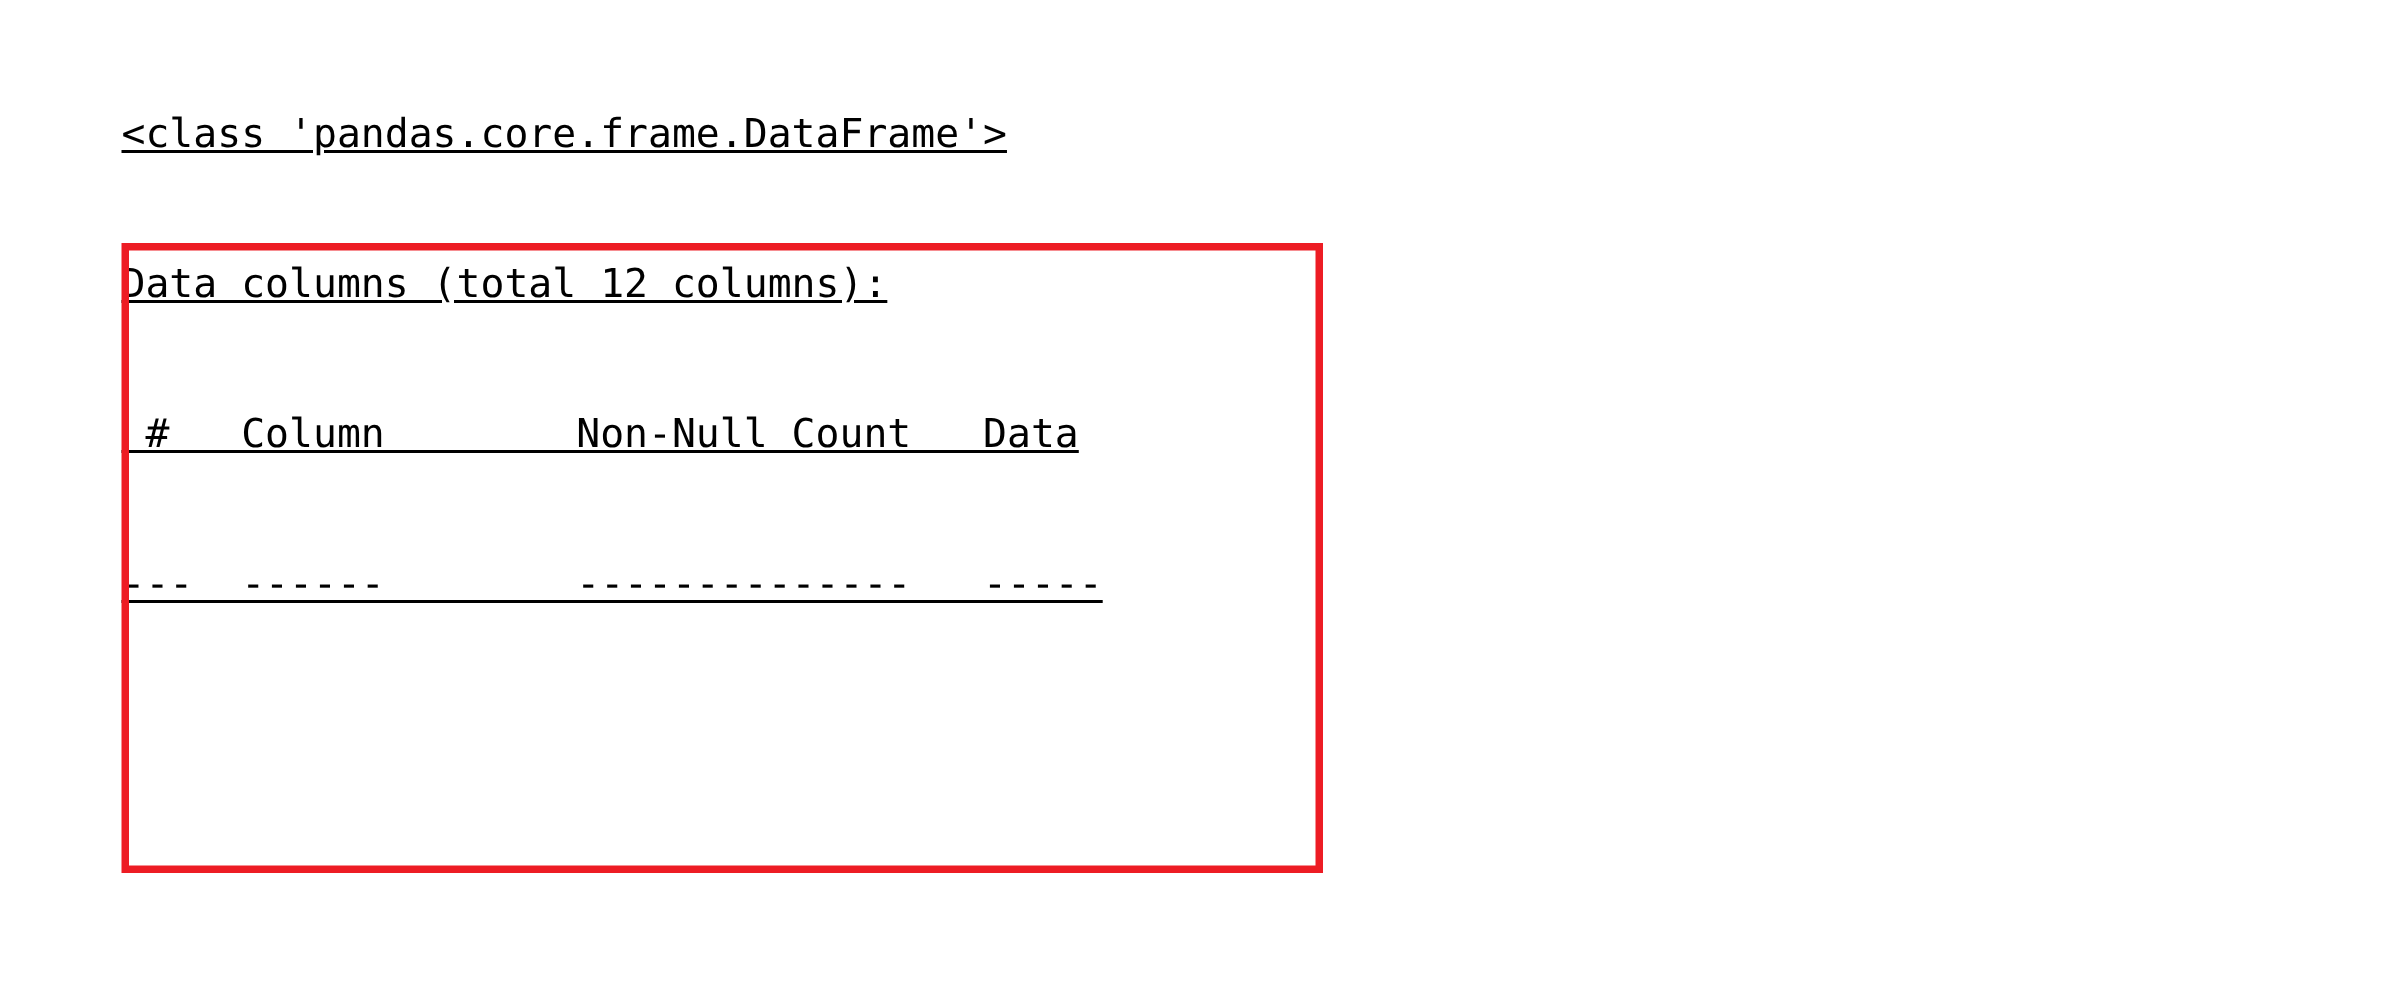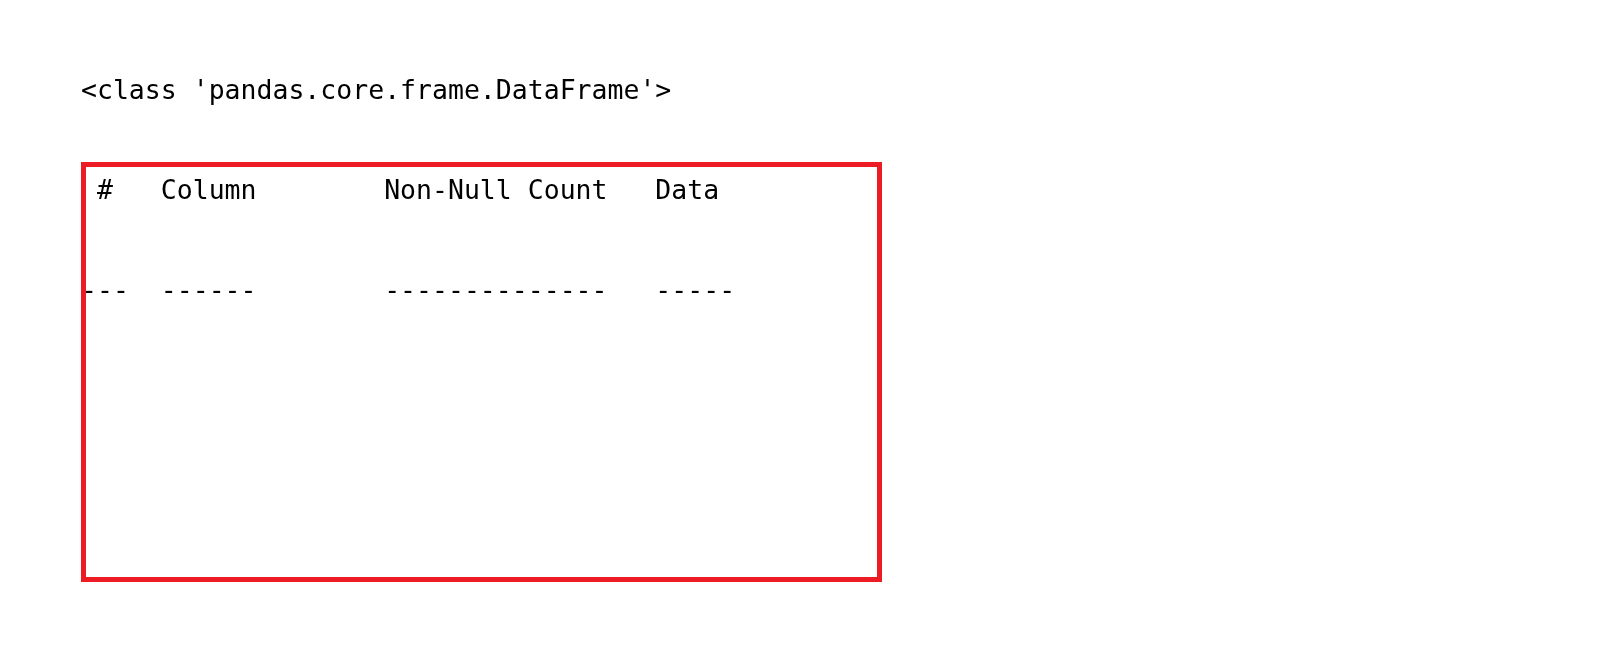--- a/index.html
+++ b/index.html
@@ -25,40 +25,42 @@
     color: #000000;
     white-space: pre;
     letter-spacing: 0px;
     font-weight: 400;
   }
 
   .line {
     white-space: pre;
     display: block;
     height: 33.4px;
+    text-decoration: underline;
   }
 
   
   #highlight-box {
     position: absolute;
     left: 81px;
     top: 162px;
     width: 801px;
     height: 420px;
     border: 5px solid #ed1c24;
     box-sizing: border-box;
     background: transparent;
     pointer-events: none;
   }
 </style>
 </head>
 <body>
 
 <div id="console">
   <span class="line">&lt;class 'pandas.core.frame.DataFrame'&gt;</span>
+  <span class="line">Data columns (total 12 columns):</span>
   <span class="line"> #   Column        Non-Null Count   Data</span>
   <span class="line">---  ------        --------------   -----</span>
   
   
   
   
   
   
   
   

